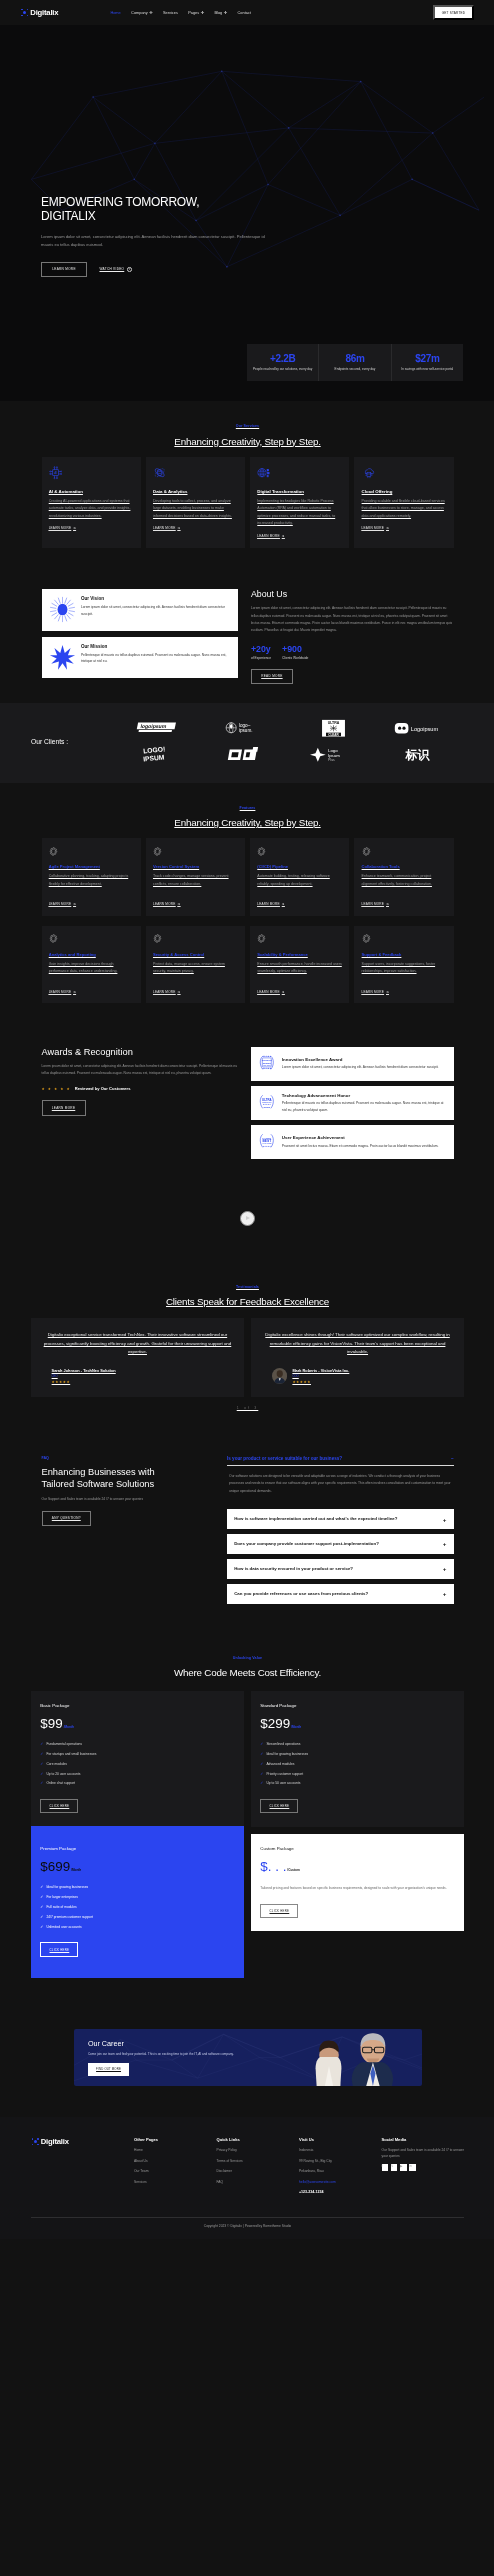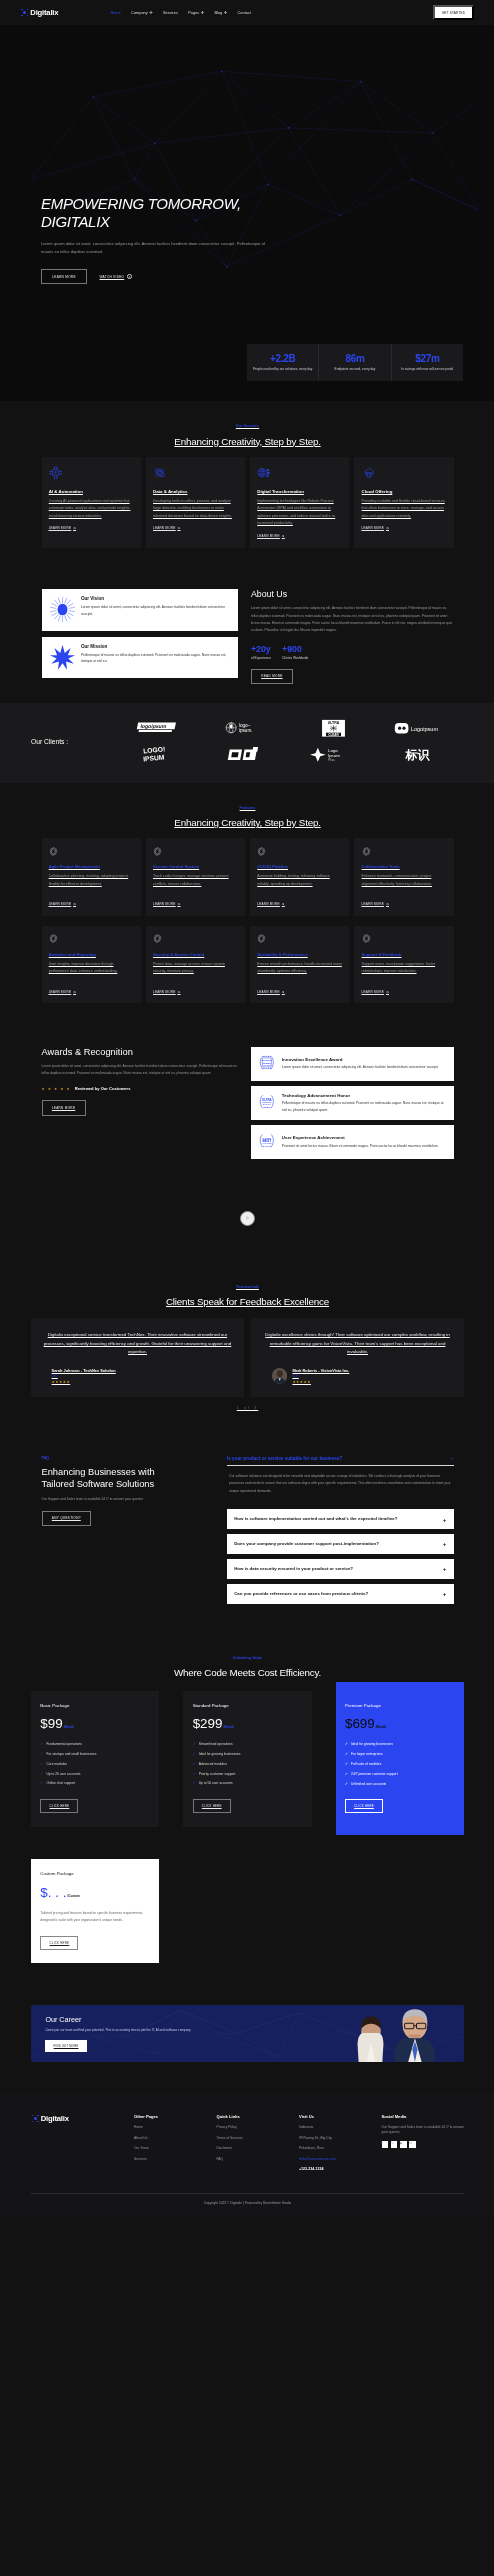--- a/index.html
+++ b/index.html
@@ -25,21 +25,21 @@
   .nav { display:flex; align-items:center; gap:10.3px; margin-left:52px; }
   .nav a { font-size:3.9px; color:#ddd; text-decoration:none; display:flex; align-items:center; gap:1.5px; }
   .nav a.active { color:#2b45f0; }
   .nav .plus { font-size:4.1px; font-weight:bold; }
   .cta-top { margin-left:auto; background:#fff; color:#111; font-size:3.1px; padding:3.6px 7.2px; letter-spacing:0.2px; }
 
   
   .hero { position:relative; height:319px; background:#0b0b0c; overflow:hidden; }
   .hero svg.net { position:absolute; inset:0; width:495px; height:319px; opacity:.5; }
   .hero-inner { position:absolute; left:41px; top:170px; width:319px; }
-  .hero h1 { font-size:15px; font-weight:400; line-height:1.17; letter-spacing:-0.3px;font-style:italic; }
+  .hero h1 { font-size:12px; font-weight:400; line-height:1.17; letter-spacing:-0.3px; }
   .hero p { margin-top:10.3px; font-size:4.1px; color:#9a9a9a; line-height:1.85; max-width:237px; }
   .hero-btns { margin-top:13.4px; display:flex; align-items:center; gap:12.4px; }
   .btn-outline { border:0.5px solid #777; color:#eee; font-size:3.1px; padding:4.6px 10.3px; letter-spacing:0.3px; background:transparent; }
   .watch { display:flex; align-items:center; gap:3.1px; font-size:3.1px; color:#eee; letter-spacing:0.3px; }
   .watch .circ { width:4.6px; height:4.6px; border:0.5px solid #ccc; border-radius:50%; display:flex; align-items:center; justify-content:center; }
   .watch .circ::after { content:""; border-left:1.5px solid #ccc; border-top:1px solid transparent; border-bottom:1px solid transparent; margin-left:0.5px;}
 
   
   .stats-sec { background:#0b0b0c; padding:0 0 20.6px; }
   .stats { margin-left:247px; width:216px; display:flex; background:#1a1a1c; }
@@ -129,42 +129,42 @@
   .faq-right { flex:1; }
   .faq-open-q { color:#2b45f0; font-size:4.6px; font-weight:bold; display:flex; justify-content:space-between; align-items:center; padding-bottom:4.1px;}
   .faq-rule { height:1px; background:#d9d9d9; }
   .faq-ans { font-size:3.3px; color:#9a9a9a; line-height:2.2; padding:7.2px 2.1px 9.3px; }
   .faq-item { background:#fff; color:#111; display:flex; justify-content:space-between; align-items:center; padding:6.7px 7.2px; margin-top:4.6px; }
   .faq-item span.q { font-size:4.4px; font-weight:bold; line-height:1.45; max-width:86%; }
   .faq-item span.pm { font-size:6.2px; font-weight:bold; }
 
   
   .pricing { padding:26px 0 28px; }
-  .pgrid { display:grid; grid-template-columns:repeat(3,1fr); gap:24px; margin-top:12.4px; width:433px; margin-left:auto; margin-right:auto; align-items:start;}
+  .pgrid { display:grid; grid-template-columns:repeat(2,1fr); gap:7px; margin-top:12.4px; width:433px; margin-left:auto; margin-right:auto; align-items:start;}
   .pcard { background:#1a1a1c; padding:12.4px 9.3px 13.4px; }
   .pcard.feat { background:#2b45f0; color:#fff; padding-top:20.6px; padding-bottom:21.6px; margin-top:-8.2px;}
   .pcard.light { background:#fff; color:#111; }
   .pcard .pname { font-size:4.4px; }
   .pcard .pprice { font-size:13.4px; font-weight:300; margin-top:8.2px; display:flex; align-items:flex-end; gap:1px;}
   .pcard .per { font-size:3.1px; color:#2b45f0; font-weight:bold; margin-bottom:2.1px;}
   .pcard.feat .per, .pcard.feat .pprice { color:#0b0b0c; }
   .pcard.light .pprice { color:#2b45f0; }
   .pcard.light .per { color:#111; }
   .plist { margin-top:10.3px; display:flex; flex-direction:column; gap:4.6px; }
   .plist li { list-style:none; font-size:3.3px; color:#d6d6d6; display:flex; gap:3.1px; line-height:1.5;}
   .plist li .ck { color:#2b45f0; font-size:3.6px; }
   .pcard.feat .plist li { color:#fff; }
   .pcard.feat .plist li .ck { color:#fff; }
   .ptext { font-size:3.3px; color:#666; line-height:2; margin-top:10.3px; }
   .pbtn { margin-top:12.4px; display:inline-block; border:0.5px solid #777; color:#eee; font-size:2.8px; padding:4.1px 8.2px; letter-spacing:0.3px;}
   .pcard.feat .pbtn { border-color:#fff; color:#fff; }
   .pcard.light .pbtn { border-color:#888; color:#222; }
 
   
-  .career { width:433px; margin:4px auto; height:57px; background:#16205e; border-radius:2px; position:relative; overflow:hidden; display:flex; align-items:center;}
+  .career { width:348px; margin:12px auto; height:57px; background:#16205e; border-radius:2px; position:relative; overflow:hidden; display:flex; align-items:center;}
   .career svg.cnet{position:absolute; inset:0; opacity:.45;}
   .career-in { position:relative; padding-left:14.4px; z-index:2;}
   .career h2 { font-size:7.2px; font-weight:400; }
   .career p { font-size:3.1px; color:#c5cbe8; margin-top:4.1px; max-width:170px; line-height:1.8;}
   .career .btn { margin-top:6.2px; display:inline-block; background:#fff; color:#111; font-size:2.8px; padding:4.1px 8.2px; letter-spacing:0.2px;}
   .career-people{ position:absolute; right:0; bottom:0; height:56px; width:155px; }
 
   
   .footer { background:#141416; margin-top:31px; padding:20.6px 31px 0; }
   .fcols { display:flex; gap:0; }

